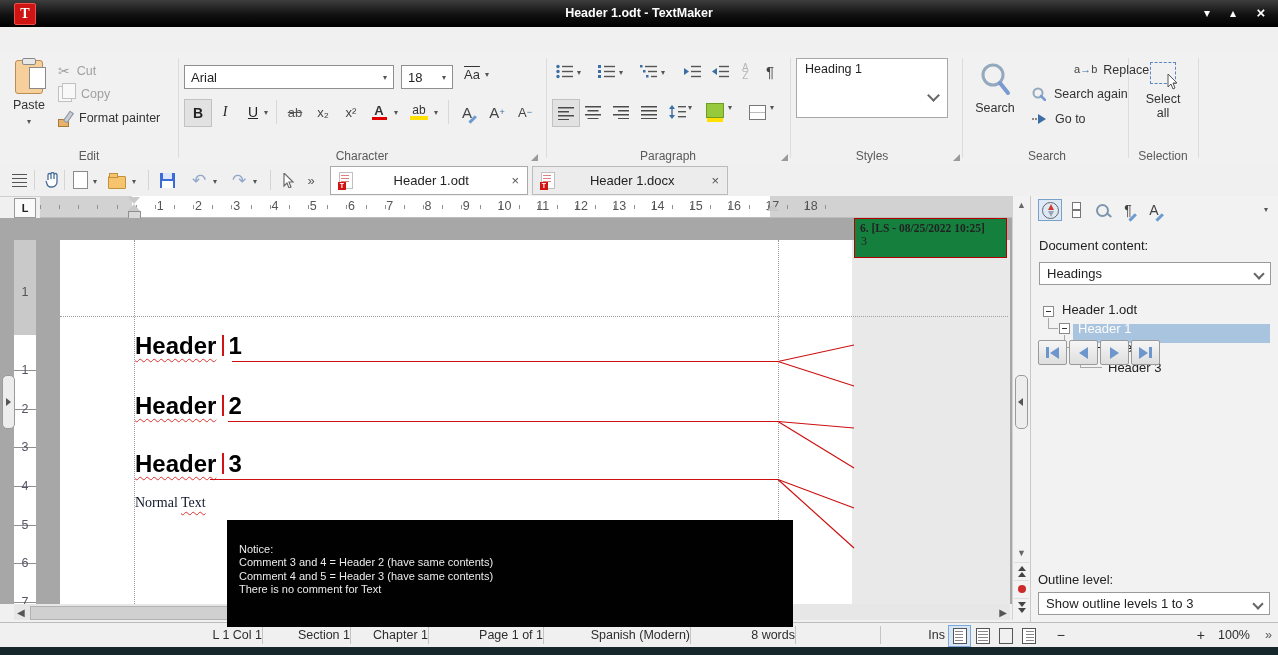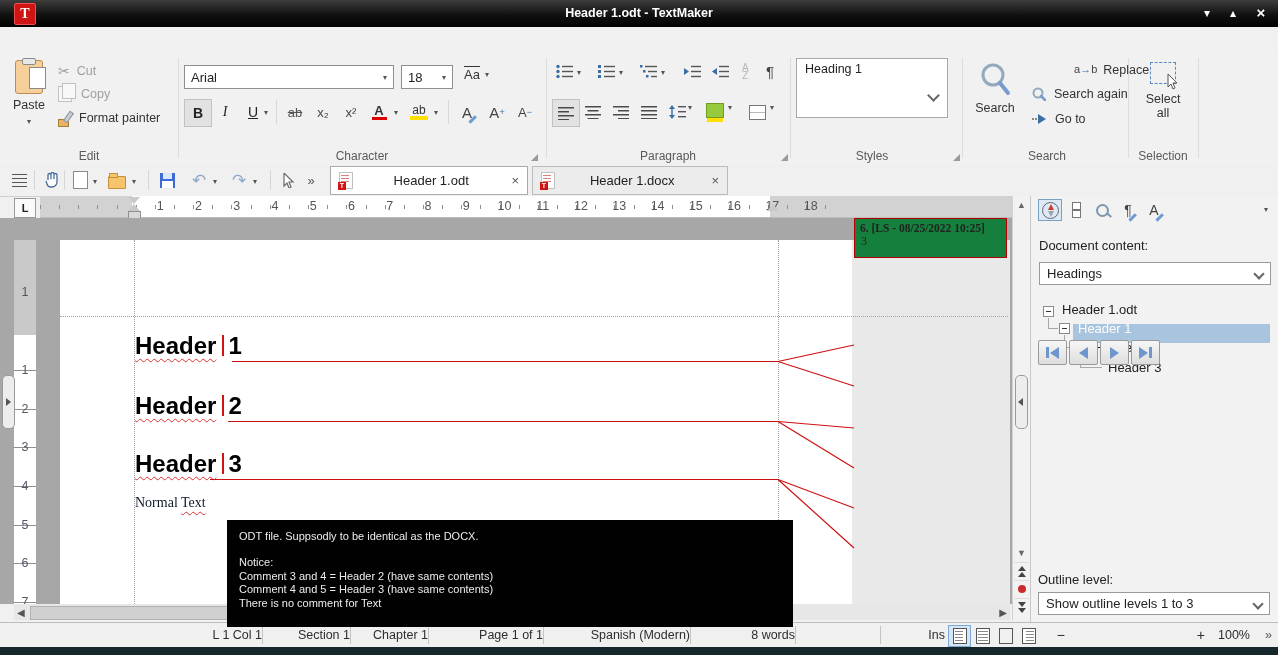--- a/index.html
+++ b/index.html
@@ -553,21 +553,20 @@
     <div class="comment">
       <div class="ct">5. [LS - 08/25/2022 10:25]</div>
       <div class="cb">3</div>
     </div>
     <div class="comment">
       <div class="ct">6. [LS - 08/25/2022 10:25]</div>
       <div class="cb">3</div>
     </div>
 
     <div id="tooltip">
-      <div>ODT file. Suppsodly to be identical as the DOCX.</div>
       <div class="tt-gap"></div>
       <div>Notice:</div>
       <div>Comment 3 and 4 = Header 2 (have same contents)</div>
       <div>Comment 4 and 5 = Header 3 (have same contents)</div>
       <div>There is no comment for Text</div>
     </div>
 
     <div class="pill" style="left:2px;top:157px;">
         <span class="tri"></span>
       </div>

